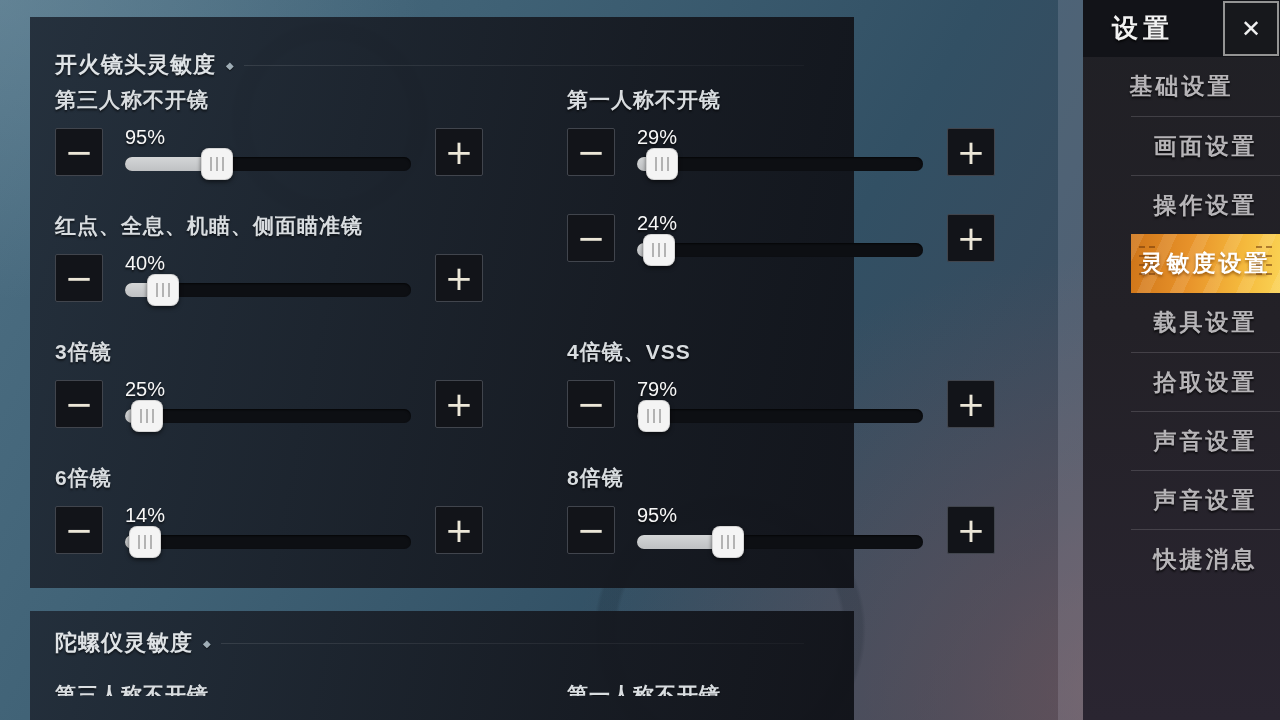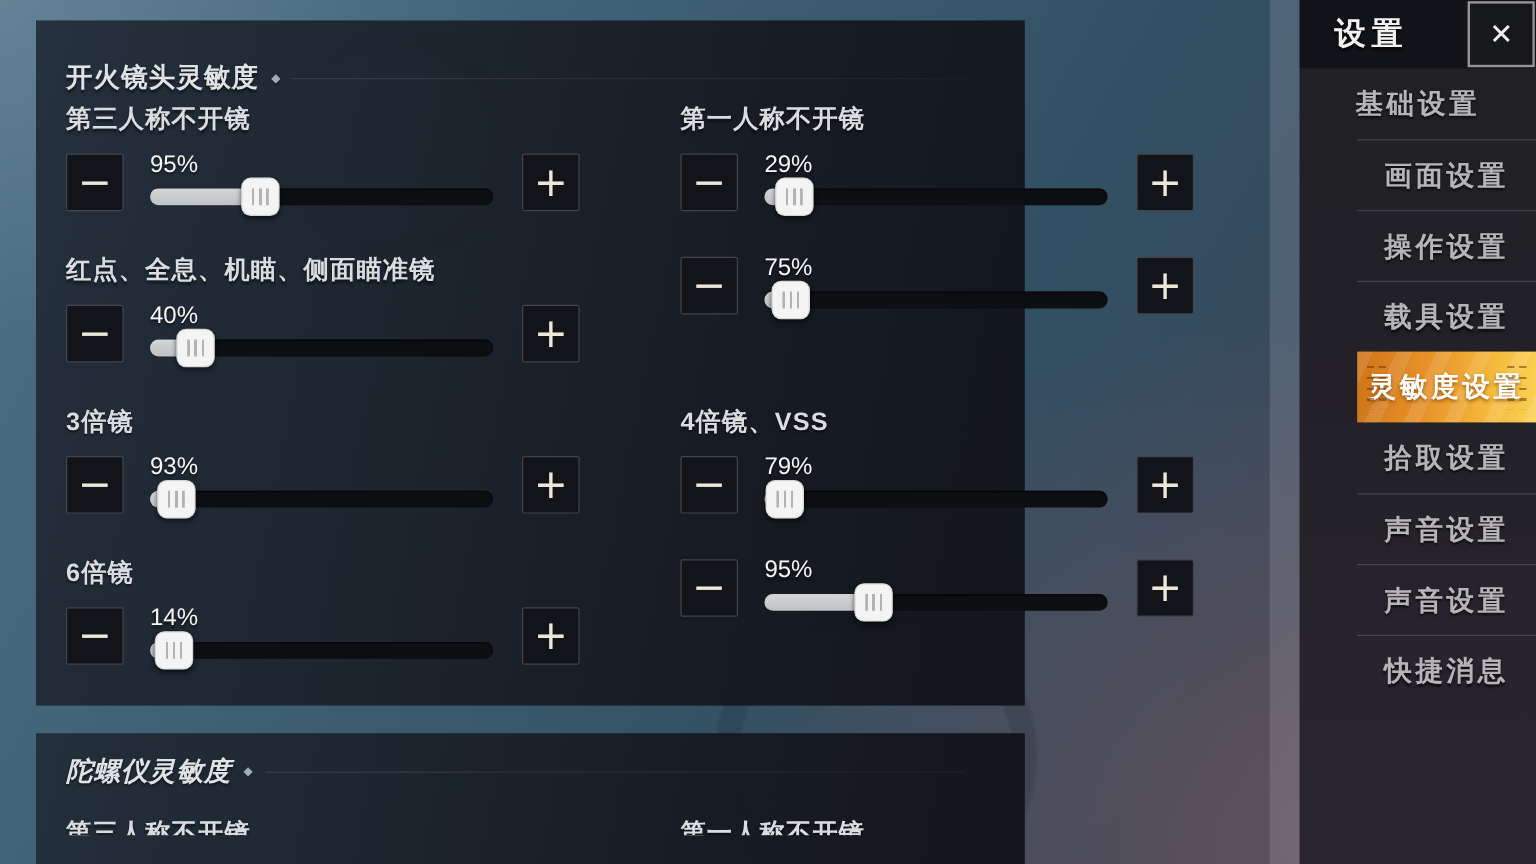--- a/index.html
+++ b/index.html
@@ -15,21 +15,21 @@
   }
   
   .panel{
     position:absolute;left:30px;width:824px;
     background:linear-gradient(100deg, rgba(33,43,55,0.93) 0%, rgba(21,24,31,0.94) 70%, rgba(16,18,24,0.95) 100%);
   }
   .panel1{top:17px;height:571px;}
   .panel2{top:611px;height:109px;}
   .sec-title-row{position:absolute;left:25px;right:50px;display:flex;align-items:center;gap:10px;}
   .panel1 .sec-title-row{top:33px;}
-  .panel2 .sec-title-row{top:17px;font-style:italic;}
+  .panel2 .sec-title-row{top:17px;}
   .sec-title{font-size:22px;font-weight:bold;color:#dfe3e6;letter-spacing:1px;
     text-shadow:0 2px 2px rgba(0,0,0,0.5);white-space:nowrap;}
   .diamond-icon{font-size:10px;color:#9fadb6;text-shadow:0 1px 1px rgba(0,0,0,.6);}
   .title-line{flex:1;height:1px;background:linear-gradient(90deg,rgba(255,255,255,0.10),rgba(255,255,255,0.03));}
   
   .slider-grid{position:absolute;left:25px;top:71px;display:grid;
     grid-template-columns:428px 428px;column-gap:84px;grid-auto-rows:88px;row-gap:38px;}
   .slabel{font-size:21px;font-weight:bold;color:#d9dde0;height:24px;line-height:24px;
     margin-bottom:16px;letter-spacing:1px;text-shadow:0 2px 2px rgba(0,0,0,0.5);white-space:nowrap;}
   .sctrl{position:relative;height:48px;}
@@ -161,42 +161,42 @@
       </button>
     </div>
   </div>
 
   <div class="srow">
     <div class="sctrl">
       <button class="step-btn step-minus">
         <span>−</span>
       </button>
       <div class="swrap">
-        <div class="sval">75%</div>
+        <div class="sval">24%</div>
         <div class="strack">
           <div class="sfill" style="width: 22px;"></div>
           <div class="shandle" style="left: 6px;">
             <div class="grip"></div>
           </div>
         </div>
       </div>
       <button class="step-btn step-plus">
         <span>+</span>
       </button>
     </div>
   </div>
 
   <div class="srow">
     <div class="slabel">3倍镜</div>
     <div class="sctrl">
       <button class="step-btn step-minus">
         <span>−</span>
       </button>
       <div class="swrap">
-        <div class="sval">93%</div>
+        <div class="sval">25%</div>
         <div class="strack">
           <div class="sfill" style="width: 22px;"></div>
           <div class="shandle" style="left: 6px;">
             <div class="grip"></div>
           </div>
         </div>
       </div>
       <button class="step-btn step-plus">
         <span>+</span>
       </button>
@@ -239,20 +239,21 @@
           </div>
         </div>
       </div>
       <button class="step-btn step-plus">
         <span>+</span>
       </button>
     </div>
   </div>
 
   <div class="srow">
+    <div class="slabel">8倍镜</div>
     <div class="sctrl">
       <button class="step-btn step-minus">
         <span>−</span>
       </button>
       <div class="swrap">
         <div class="sval">95%</div>
         <div class="strack">
           <div class="sfill" style="width: 91px;"></div>
           <div class="shandle" style="left: 75px;">
             <div class="grip"></div>
@@ -298,34 +299,34 @@
     <span>画面设置</span>
 
   </li>
 
   <li class="sb-item">
 
     <span>操作设置</span>
 
   </li>
 
-  <li class="sb-item">
-
-    <span>载具设置</span>
-
-  </li>
-
   <li class="sb-item active">
     <span class="deco deco-left"></span>
     <span>灵敏度设置</span>
     <span class="deco deco-right"></span>
   </li>
 
   <li class="sb-item">
 
+    <span>载具设置</span>
+
+  </li>
+
+  <li class="sb-item">
+
     <span>拾取设置</span>
 
   </li>
 
   <li class="sb-item">
 
     <span>声音设置</span>
 
   </li>
 

